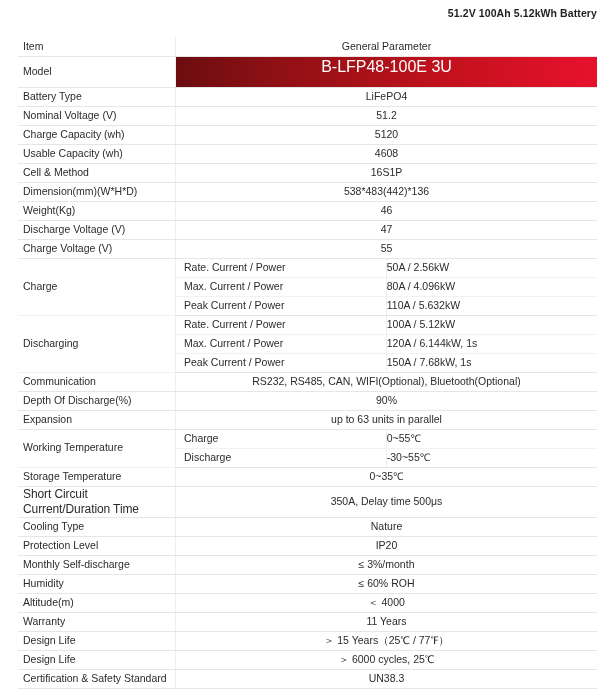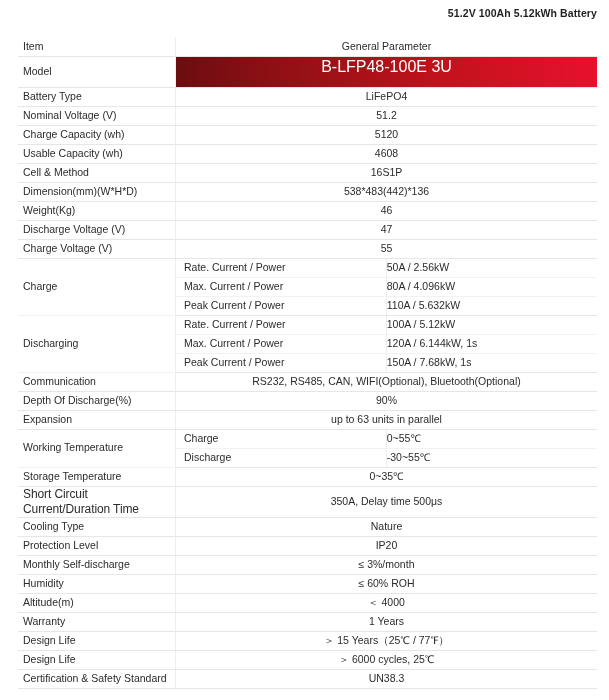--- a/index.html
+++ b/index.html
@@ -238,21 +238,21 @@
       <tr>
         <td class="col-item">Humidity</td>
         <td class="val-span2" colspan="2">≤ 60% ROH</td>
       </tr>
       <tr>
         <td class="col-item">Altitude(m)</td>
         <td class="val-span2" colspan="2">＜ 4000</td>
       </tr>
       <tr>
         <td class="col-item">Warranty</td>
-        <td class="val-span2" colspan="2">1 Years</td>
+        <td class="val-span2" colspan="2">11 Years</td>
       </tr>
       <tr>
         <td class="col-item">Design Life</td>
         <td class="val-span2" colspan="2">＞ 15 Years（25℃ / 77℉）</td>
       </tr>
       <tr>
         <td class="col-item">Design Life</td>
         <td class="val-span2" colspan="2">＞ 6000 cycles, 25℃</td>
       </tr>
       <tr>

